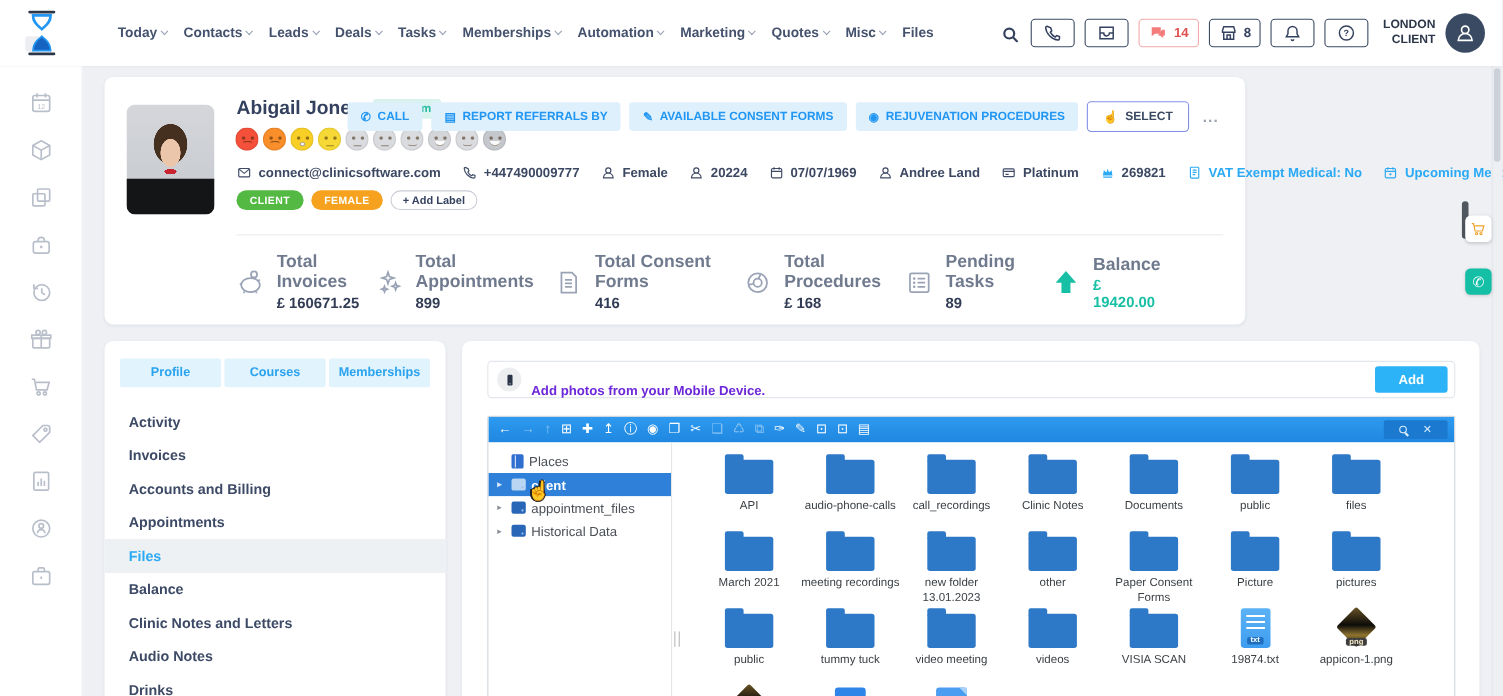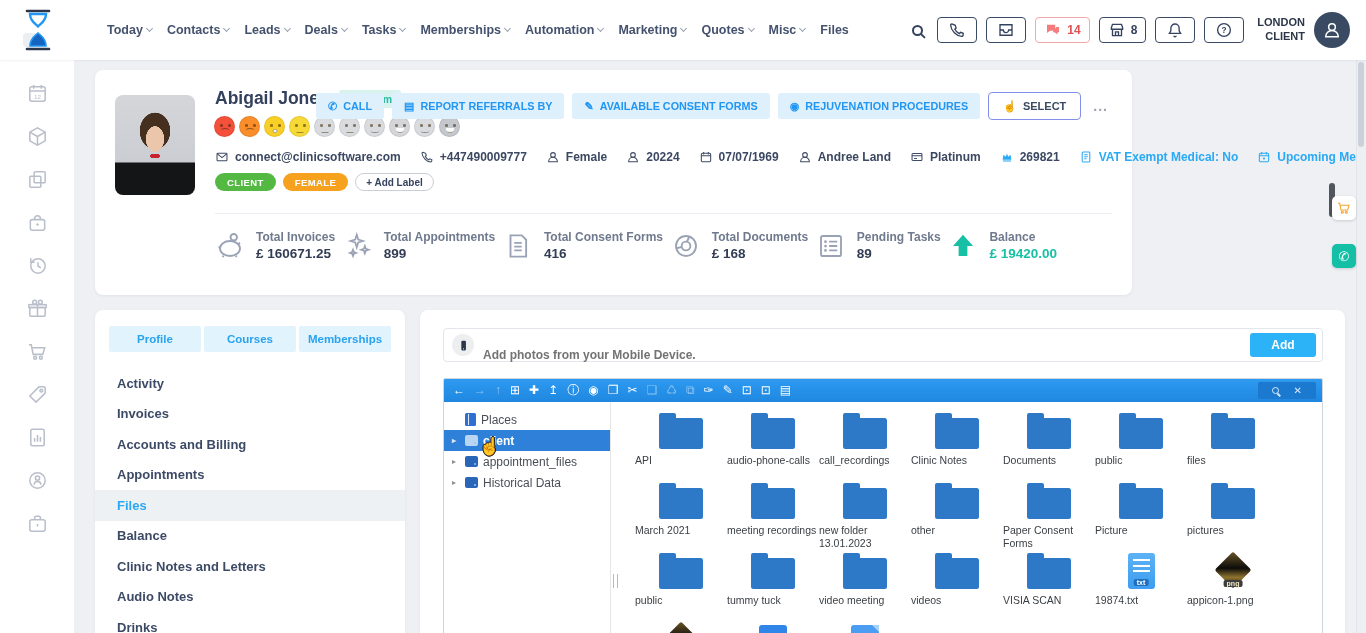--- a/index.html
+++ b/index.html
@@ -61,36 +61,36 @@
   .addlabel{height:18px;display:flex;align-items:center;padding:0 10px;border-radius:10px;border:1px solid #c9cdd6;color:#35425f;font-size:10px;font-weight:700;cursor:pointer;background:#fff;}
   .actions{position:absolute;right:20px;top:22px;display:flex;align-items:center;gap:8px;}
   .abtn{height:26px;display:flex;align-items:center;gap:6px;padding:0 12px;background:#def0fc;border-radius:3px;color:#2196f3;font-size:10.8px;font-weight:700;cursor:pointer;white-space:nowrap;}
   .abtn .g{font-size:11px;}
   .selbtn{height:28px;display:flex;align-items:center;gap:6px;padding:0 14px;background:#fff;border:1px solid #8490e8;border-radius:4px;color:#3a4a63;font-size:11px;font-weight:700;cursor:pointer;}
   .morebtn{color:#9aa2b1;font-size:14px;font-weight:700;cursor:pointer;padding:0 4px;letter-spacing:1px;}
   .pdivider{position:absolute;left:120px;right:20px;top:143px;border-top:1px solid #e9ecf0;}
   .stats{position:absolute;left:120px;right:75px;top:160px;display:flex;justify-content:space-between;}
   .stat{display:flex;align-items:center;gap:11px;}
   .stat svg{color:#9aa3b5;}
-  .stat .lbl{font-size:12px;color:#707a8e;font-weight:600;}
+  .stat .lbl{font-size:16px;color:#707a8e;font-weight:600;}
   .stat .val{font-size:13.5px;color:#323d55;font-weight:700;margin-top:2px;}
   .stat[data-accent="teal"] svg{color:#17c0a4;}
   .stat[data-accent="teal"] .val{color:#17c0a4;}
 
   
   .tabs{position:absolute;left:14px;right:14px;top:16px;display:flex;gap:3px;}
   .tab{flex:1;height:26px;background:#e1f3fd;color:#2aa3ef;font-size:11.5px;font-weight:700;display:flex;align-items:center;justify-content:center;border-radius:2px;cursor:pointer;}
   .plist{position:absolute;left:0;right:0;top:58px;}
   .plitem{height:30.5px;display:flex;align-items:center;padding-left:22px;font-size:13px;color:#3d4a66;font-weight:600;cursor:pointer;}
   .plitem[data-active="true"]{background:#eef1f4;color:#2aa9f4;}
 
   
   .mbar{position:absolute;left:23px;right:22px;top:18px;height:34px;border:1px solid #e3e6ea;border-radius:4px;display:flex;align-items:center;padding:0 6px 0 8px;}
   .mbar .ph{width:22px;height:22px;border-radius:50%;background:#eceef0;display:flex;align-items:center;justify-content:center;color:#2b3648;}
-  .mbar .txt{margin-left:9px;font-size:12px;font-weight:700;color:#737373;margin-top:20px;}
+  .mbar .txt{margin-left:9px;font-size:12px;font-weight:700;color:#6d28d9;margin-top:20px;}
   .addbtn{margin-left:auto;width:66px;height:24px;background:#2cb2f6;color:#fff;font-size:12px;font-weight:600;border:none;border-radius:3px;cursor:pointer;}
 
   .fm{position:absolute;left:23px;right:22px;top:68px;height:340px;border:1px solid #cfd6dd;border-radius:2px;overflow:hidden;background:#fff;}
   .fm-toolbar{height:23px;background:linear-gradient(#2e9af0,#1f87e0);display:flex;align-items:center;gap:9px;padding:0 6px 0 9px;}
   .tbi{color:#fff;font-size:12px;line-height:23px;cursor:pointer;}
   .tbi[data-dim="1"]{opacity:.45;}
   .fm-search{margin-left:auto;width:58px;height:17px;background:#1b79cf;border-radius:2px;display:flex;align-items:center;justify-content:space-evenly;color:#d9ecfc;}
   .smag{width:7px;height:7px;border:1.5px solid #d9ecfc;border-radius:50%;position:relative;cursor:pointer;}
   .smag::after{content:"";position:absolute;width:4px;height:1.5px;background:#d9ecfc;transform:rotate(45deg);right:-3px;bottom:-2px;}
   .sx{font-size:10px;cursor:pointer;}
@@ -102,21 +102,21 @@
   .trow[data-sel="true"]{background:#2f80d9;color:#fff;font-weight:700;}
   .trow[data-sel="true"] .caret{color:#d6e7fa;}
   .t-book{width:11px;height:13px;background:#2f6fd0;border-radius:1.5px;position:relative;flex:none;}
   .t-book::after{content:"";position:absolute;left:2.5px;top:1px;bottom:1px;width:1.5px;background:rgba(255,255,255,.85);}
   .t-drive{width:13px;height:11px;background:#2a66b8;border-radius:2px;position:relative;flex:none;}
   .t-drive::after{content:"";position:absolute;right:2px;bottom:2px;width:2px;height:2px;border-radius:50%;background:#9cc3ef;}
   .trow[data-sel="true"] .t-drive{background:#b9d5f2;}
   .gutter{width:10px;position:relative;cursor:col-resize;}
   .grip{position:absolute;left:2px;top:172px;width:5px;height:14px;border-left:1.5px solid #b9b9b9;border-right:1.5px solid #b9b9b9;}
   .grid{flex:1;display:grid;grid-template-columns:repeat(7,92px);grid-auto-rows:70px;padding:7px 0 0 14px;justify-items:center;align-content:start;}
-  .gitem{width:92px;text-align:left;cursor:pointer;}
+  .gitem{width:92px;text-align:center;cursor:pointer;}
   .fi{height:40px;display:flex;align-items:flex-end;justify-content:center;}
   .glabel{margin-top:5px;font-size:10.5px;color:#3a3f44;line-height:1.25;word-wrap:break-word;}
   .gitem[data-kind="folder"] .ficon{width:44px;height:31px;background:#2e78c8;border-radius:2.5px;position:relative;}
   .gitem[data-kind="folder"] .ficon::before{content:"";position:absolute;top:-5px;left:0;width:17px;height:7px;background:#2e78c8;border-radius:2px 2px 0 0;}
   .gitem[data-kind="txt"] .ficon{width:27px;height:36px;background:linear-gradient(#5cb2f5,#3e9df0);border-radius:3px;position:relative;}
   .gitem[data-kind="txt"] .ficon::before{content:"";position:absolute;left:5px;right:5px;top:6px;height:16px;background:repeating-linear-gradient(#fff 0 2px,transparent 2px 5.5px);}
   .gitem[data-kind="txt"] .ext{position:absolute;bottom:3px;left:50%;transform:translateX(-50%);background:#1f6fbe;color:#fff;font-size:7px;font-weight:700;padding:0 3px;border-radius:2px;}
   .gitem[data-kind="png"] .ficon{width:38px;height:38px;position:relative;}
   .gitem[data-kind="png"] .ficon::before{content:"";position:absolute;left:6px;top:6px;width:26px;height:26px;transform:rotate(45deg);background:linear-gradient(135deg,#6b5526,#0d0c0a 45%,#8f742f 70%,#141210);border-radius:2px;}
   .gitem[data-kind="png"] .ext{position:absolute;bottom:2px;left:50%;transform:translateX(-50%);background:#3d3d3d;color:#f4e9c8;font-size:7px;font-weight:700;padding:0 3px;border-radius:2px;}
@@ -681,21 +681,21 @@
           <div class="lbl">Total Consent Forms</div>
           <div class="val v">416</div>
         </div>
       </div>
 
       <div class="stat">
         <svg class="ic" width="30" height="30" viewBox="0 0 24 24">
           <use href="#sym-donut"></use>
         </svg>
         <div>
-          <div class="lbl">Total Documents</div>
+          <div class="lbl">Total Procedures</div>
           <div class="val v">£ 168</div>
         </div>
       </div>
 
       <div class="stat">
         <svg class="ic" width="30" height="30" viewBox="0 0 24 24">
           <use href="#sym-tasks"></use>
         </svg>
         <div>
           <div class="lbl">Pending Tasks</div>

